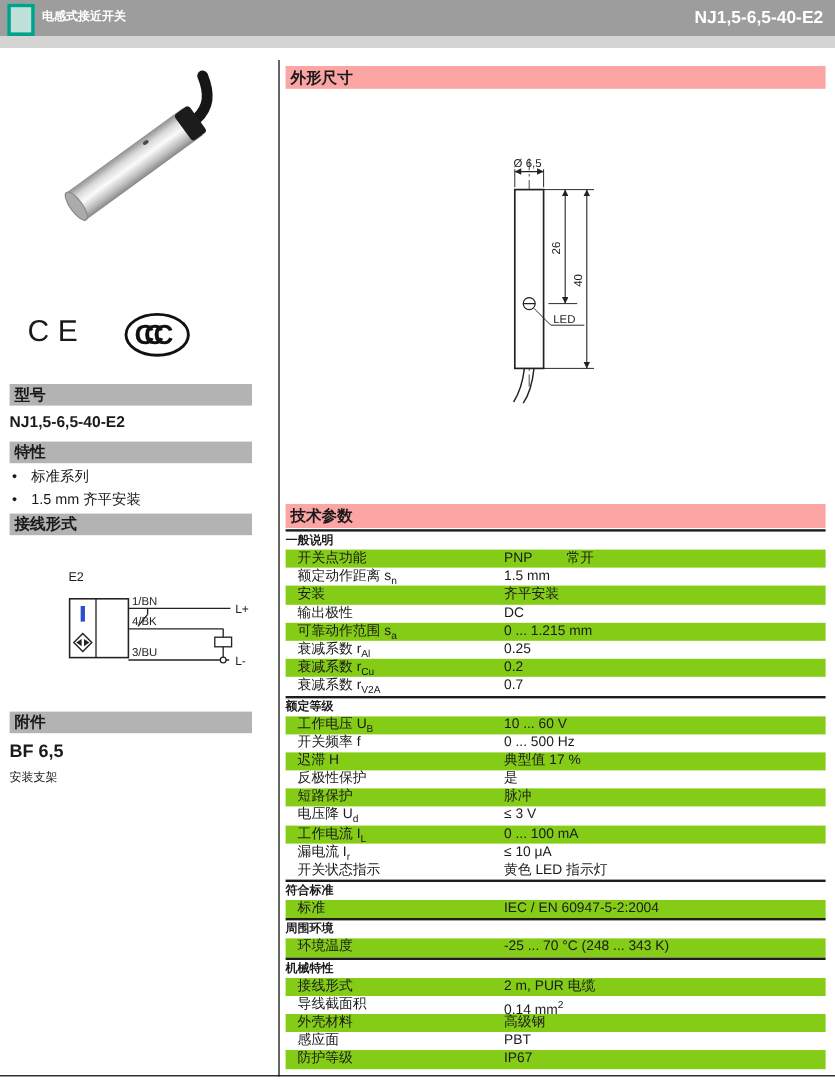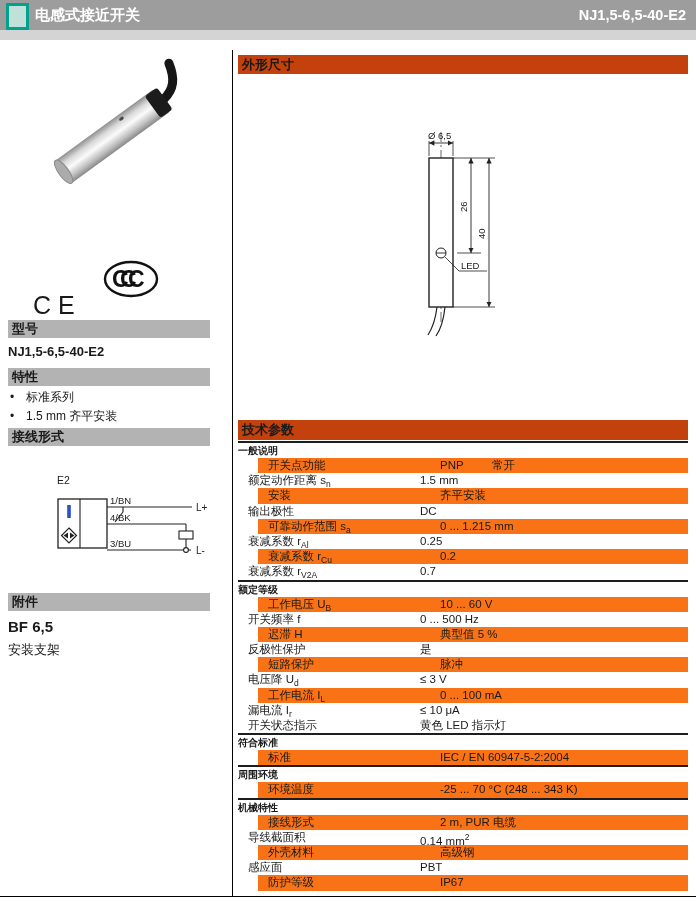--- a/index.html
+++ b/index.html
@@ -2,42 +2,42 @@
 <html><head>
 <meta charset="utf-8">
 <style>
   html,body{margin:0;padding:0;}
   body{width:696px;height:902px;background:#ffffff;position:relative;overflow:hidden;
        font-family:"Liberation Sans","DejaVu Sans",sans-serif;color:#1a1a1a;}
   .abs{position:absolute;}
   
   .topbar{left:0;top:0;width:696px;height:30px;background:#9d9d9d;}
   .topbar-icon{left:6px;top:3px;width:17px;height:21px;background:#bfe1d9;border:3px solid #00a28c;}
-  .topbar-title{left:35px;top:0;height:30px;line-height:30px;color:#ffffff;font-weight:bold;font-size:15px;}
+  .topbar-title{left:35px;top:0;height:30px;line-height:30px;color:#ffffff;font-weight:bold;font-size:10px;}
   .topbar-model{right:10px;top:0;height:30px;line-height:30px;color:#ffffff;font-weight:bold;font-size:14.5px;}
   .substrip{left:0;top:30px;width:696px;height:10px;background:#d4d4d4;}
   
   .lbar{left:8px;width:202px;height:18px;background:#b3b3b3;font-weight:bold;font-size:13px;
         line-height:18px;padding-left:4px;box-sizing:border-box;}
-  .rbar{left:238px;width:450px;height:19px;background:#c2410c;font-weight:bold;font-size:13px;
+  .rbar{left:238px;width:450px;height:19px;background:#fca5a5;font-weight:bold;font-size:13px;
         line-height:19px;padding-left:4px;box-sizing:border-box;}
   .vline{left:232px;top:50px;width:1px;height:847px;background:#000;}
   .bottomline{left:0;top:896px;width:696px;height:1px;background:#000;}
   .model-text{left:8px;top:344px;font-weight:bold;font-size:13px;}
   .feat-item{font-size:12px;line-height:14px;margin-bottom:5px;display:flex;}
   .feat-bullet{width:16px;padding-left:2px;}
   .features{left:8px;top:390px;width:210px;}
   .acc-name{left:8px;top:618px;font-weight:bold;font-size:15px;}
-  .acc-desc{left:8px;top:641px;font-size:13px;}
-  .cert-ce{left:33px;top:262px;font-size:25px;letter-spacing:7px;font-weight:normal;margin-top:29px;}
+  .acc-desc{left:8px;top:641px;font-size:10px;}
+  .cert-ce{left:23px;top:262px;font-size:25px;letter-spacing:7px;font-weight:normal;}
   
   .tech-table{left:238px;top:441px;width:450px;}
   .t-group{height:15px;line-height:15px;font-weight:bold;font-size:10px;border-top:2px solid #1d1d1d;}
   .t-row{height:15.2px;line-height:15.2px;font-size:11.5px;white-space:nowrap;}
-  .t-row.striped{background:#f97316;margin-left:20px;}
+  .t-row.striped{background:#84cc16;}
   .t-label{display:inline-block;width:172px;padding-left:10px;vertical-align:top;}
   .t-v1{display:inline-block;min-width:52px;vertical-align:top;}
   sub{font-size:8.5px;}
   sup{font-size:8.5px;}
   svg text{font-family:"Liberation Sans","DejaVu Sans",sans-serif;}
 </style>
 </head>
 <body>
 
 <div class="abs topbar">
@@ -181,21 +181,21 @@
     <div class="t-row"><span class="t-label">额定动作距离  s<sub>n</sub></span><span class="t-v1">1.5 mm</span></div>
     <div class="t-row striped"><span class="t-label">安装</span><span class="t-v1">齐平安装</span></div>
     <div class="t-row"><span class="t-label">输出极性</span><span class="t-v1">DC</span></div>
     <div class="t-row striped"><span class="t-label">可靠动作范围 s<sub>a</sub></span><span class="t-v1">0 ... 1.215 mm</span></div>
     <div class="t-row"><span class="t-label">衰减系数 r<sub>Al</sub></span><span class="t-v1">0.25</span></div>
     <div class="t-row striped"><span class="t-label">衰减系数 r<sub>Cu</sub></span><span class="t-v1">0.2</span></div>
     <div class="t-row"><span class="t-label">衰减系数 r<sub>V2A</sub></span><span class="t-v1">0.7</span></div>
     <div class="t-group">额定等级</div>
     <div class="t-row striped"><span class="t-label">工作电压  U<sub>B</sub></span><span class="t-v1">10 ... 60 V</span></div>
     <div class="t-row"><span class="t-label">开关频率 f</span><span class="t-v1">0 ... 500 Hz</span></div>
-    <div class="t-row striped"><span class="t-label">迟滞 H</span><span class="t-v1">典型值 5 %</span></div>
+    <div class="t-row striped"><span class="t-label">迟滞 H</span><span class="t-v1">典型值 17 %</span></div>
     <div class="t-row"><span class="t-label">反极性保护</span><span class="t-v1">是</span></div>
     <div class="t-row striped"><span class="t-label">短路保护</span><span class="t-v1">脉冲</span></div>
     <div class="t-row"><span class="t-label">电压降  U<sub>d</sub></span><span class="t-v1">≤ 3 V</span></div>
     <div class="t-row striped"><span class="t-label">工作电流  I<sub>L</sub></span><span class="t-v1">0 ... 100 mA</span></div>
     <div class="t-row"><span class="t-label">漏电流 I<sub>r</sub></span><span class="t-v1">≤ 10 μA</span></div>
     <div class="t-row"><span class="t-label">开关状态指示</span><span class="t-v1">黄色 LED 指示灯</span></div>
     <div class="t-group">符合标准</div>
     <div class="t-row striped"><span class="t-label">标准</span><span class="t-v1">IEC / EN 60947-5-2:2004</span></div>
     <div class="t-group">周围环境</div>
     <div class="t-row striped"><span class="t-label">环境温度</span><span class="t-v1">-25 ... 70 °C (248 ... 343 K)</span></div>

